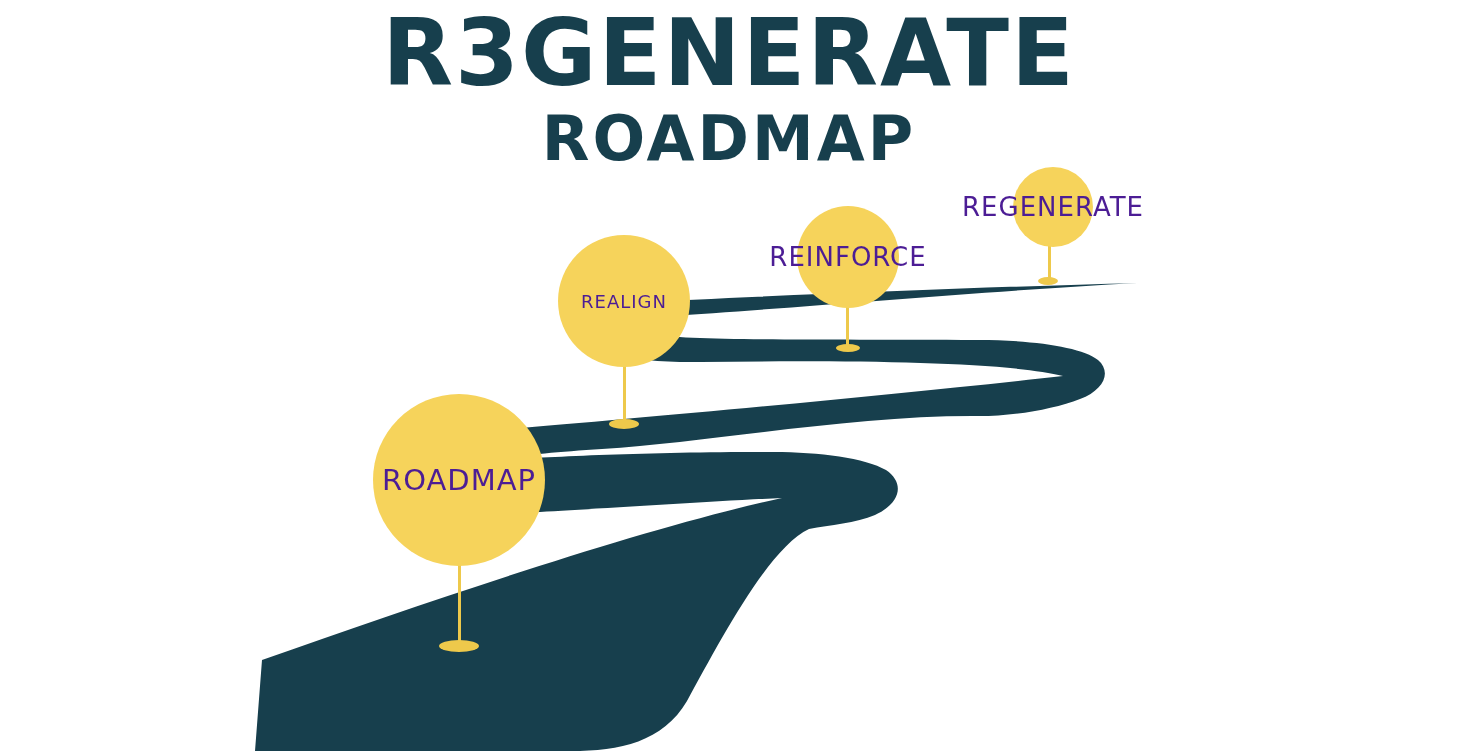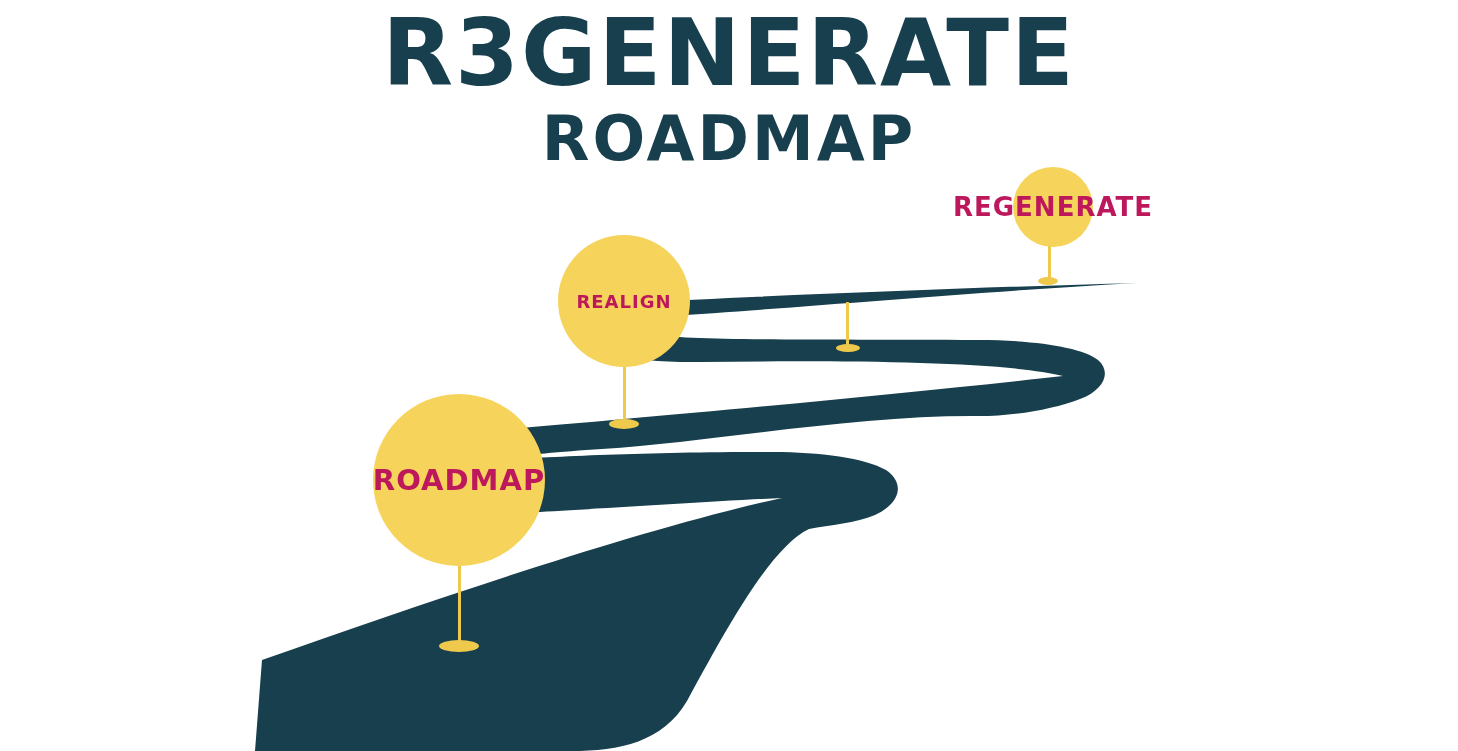--- a/index.html
+++ b/index.html
@@ -49,22 +49,22 @@
   .bubble {
     position: absolute;
     background: #F6D35B;
     border-radius: 50%;
     display: flex;
     align-items: center;
     justify-content: center;
     z-index: 3;
   }
   .mlabel {
-    font-weight: bold;
-    color: #be185d;
+    font-weight: normal;
+    color: #4c1d95;
     letter-spacing: 1px;
     white-space: nowrap;
   }
   
   .m-roadmap .bubble { left: 373px; top: 394px; width: 172px; height: 172px; }
   .m-roadmap .mlabel { font-size: 29px; }
   .m-roadmap .stick  { left: 458px; top: 560px; height: 86px; }
   .m-roadmap .base   { left: 439px; top: 640px; width: 40px; height: 12px; }
   
   .m-realign .bubble { left: 558px; top: 235px; width: 132px; height: 132px; }
@@ -131,20 +131,23 @@
     <div class="stick"></div>
     <div class="base"></div>
     <div class="bubble">
       <span class="mlabel">REALIGN</span>
     </div>
   </div>
 
   <div class="milestone m-reinforce">
     <div class="stick"></div>
     <div class="base"></div>
+    <div class="bubble">
+      <span class="mlabel">REINFORCE</span>
+    </div>
   </div>
 
   <div class="milestone m-regenerate">
     <div class="stick"></div>
     <div class="base"></div>
     <div class="bubble">
       <span class="mlabel">REGENERATE</span>
     </div>
   </div>
 

